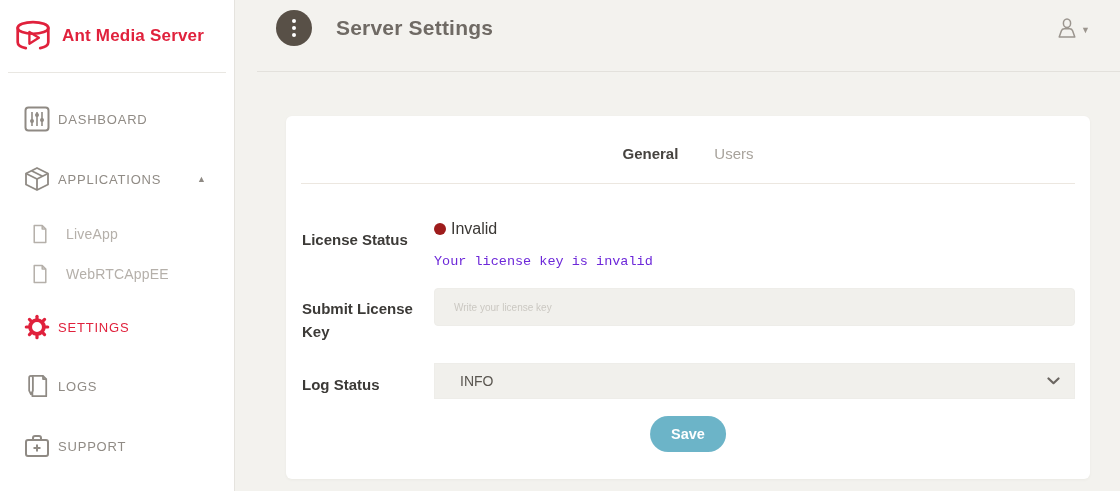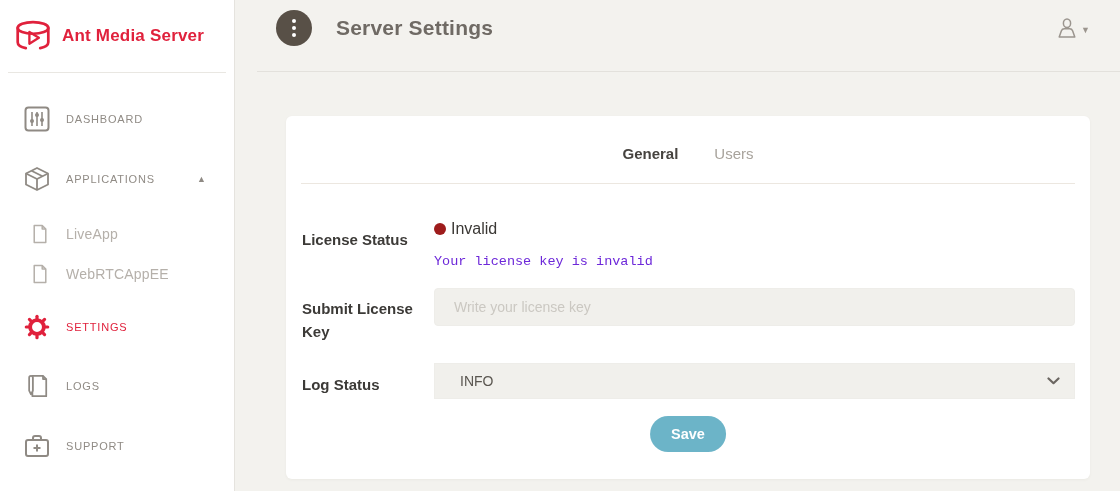--- a/index.html
+++ b/index.html
@@ -9,21 +9,21 @@
 
   
   .sidebar { position:absolute; left:0; top:0; width:235px; height:491px;
              background:#ffffff; border-right:1px solid #e5e3de; z-index:1; }
   .logo-row { height:72px; display:flex; align-items:center; padding-left:13px; cursor:pointer; }
   .logo-text { color:#e0213c; font-size:17px; font-weight:600; margin-left:9px; letter-spacing:.2px; }
   .sidebar-divider { height:1px; background:#e9e7e2; margin:0 8px; }
   .nav { padding-top:22px; }
   .nav-item { display:flex; align-items:center; height:48px; padding-left:24px; cursor:pointer; }
   .nav-item .ico { width:26px; display:flex; justify-content:center; align-items:center; }
-  .nav-item .lbl { margin-left:16px; font-size:11px; letter-spacing:.8px; color:#908b85; font-weight:400; }
+  .nav-item .lbl { margin-left:8px; font-size:13px; letter-spacing:.8px; color:#908b85; font-weight:400; }
   .nav-item.sub { height:40px; padding-left:31px; }
   .nav-item.sub .ico { width:18px; }
   .nav-item.sub .lbl { margin-left:17px; font-size:14px; letter-spacing:.2px; color:#b5b0aa; }
   .nav-item.active .lbl { color:#e0213c; }
   .mt12 { margin-top:12px; } .mt11 { margin-top:11px; } .mt9 { margin-top:9px; } .mt0 { margin-top:0; }
   .caret-up { margin-left:auto; margin-right:28px; font-size:9px; color:#8f8a84; line-height:1; }
 
   
   .notch { position:absolute; left:240px; top:310px; width:0; height:0; z-index:5;
            border-top:17px solid transparent; border-bottom:17px solid transparent;
@@ -57,21 +57,21 @@
   .lbl-submit  { top:113px; width:112px; }
   .lbl-log     { top:189px; }
 
   .status-line { position:absolute; left:148px; top:36px; display:flex; align-items:center; }
   .status-dot { width:12px; height:12px; border-radius:50%; background:#9e1c1c; flex:none; }
   .status-text { margin-left:5px; font-size:16px; color:#3b3835; }
   .status-desc { position:absolute; left:148px; top:70px; font-size:13.5px; color:#6d28d9;font-family:Liberation Mono, monospace; }
 
   .license-input { position:absolute; left:148px; top:104px; width:641px; height:38px;
                    background:#f1f0ec; border:1px solid #eeede9; border-radius:4px;
-                   padding:0 19px; font-size:14px; color:#55524d; font-family:inherit; outline:none; }
+                   padding:0 19px; font-size:10px; color:#55524d; font-family:inherit; outline:none; }
   .license-input::placeholder { color:#cbc8c2; }
 
   .select { position:absolute; left:148px; top:179px; width:641px; height:36px;
             background:#f1f0ec; border:1px solid #eeede9; border-radius:0;
             display:flex; align-items:center; padding:0 14px 0 25px; cursor:pointer; }
   .select-value { font-size:14px; color:#5a5650; }
   .select .chev { margin-left:auto; display:flex; }
 
   .save-btn { position:absolute; left:50%; transform:translateX(-50%); top:232px;
               height:36px; padding:0 21px; background:#6cb4c8; color:#ffffff;

